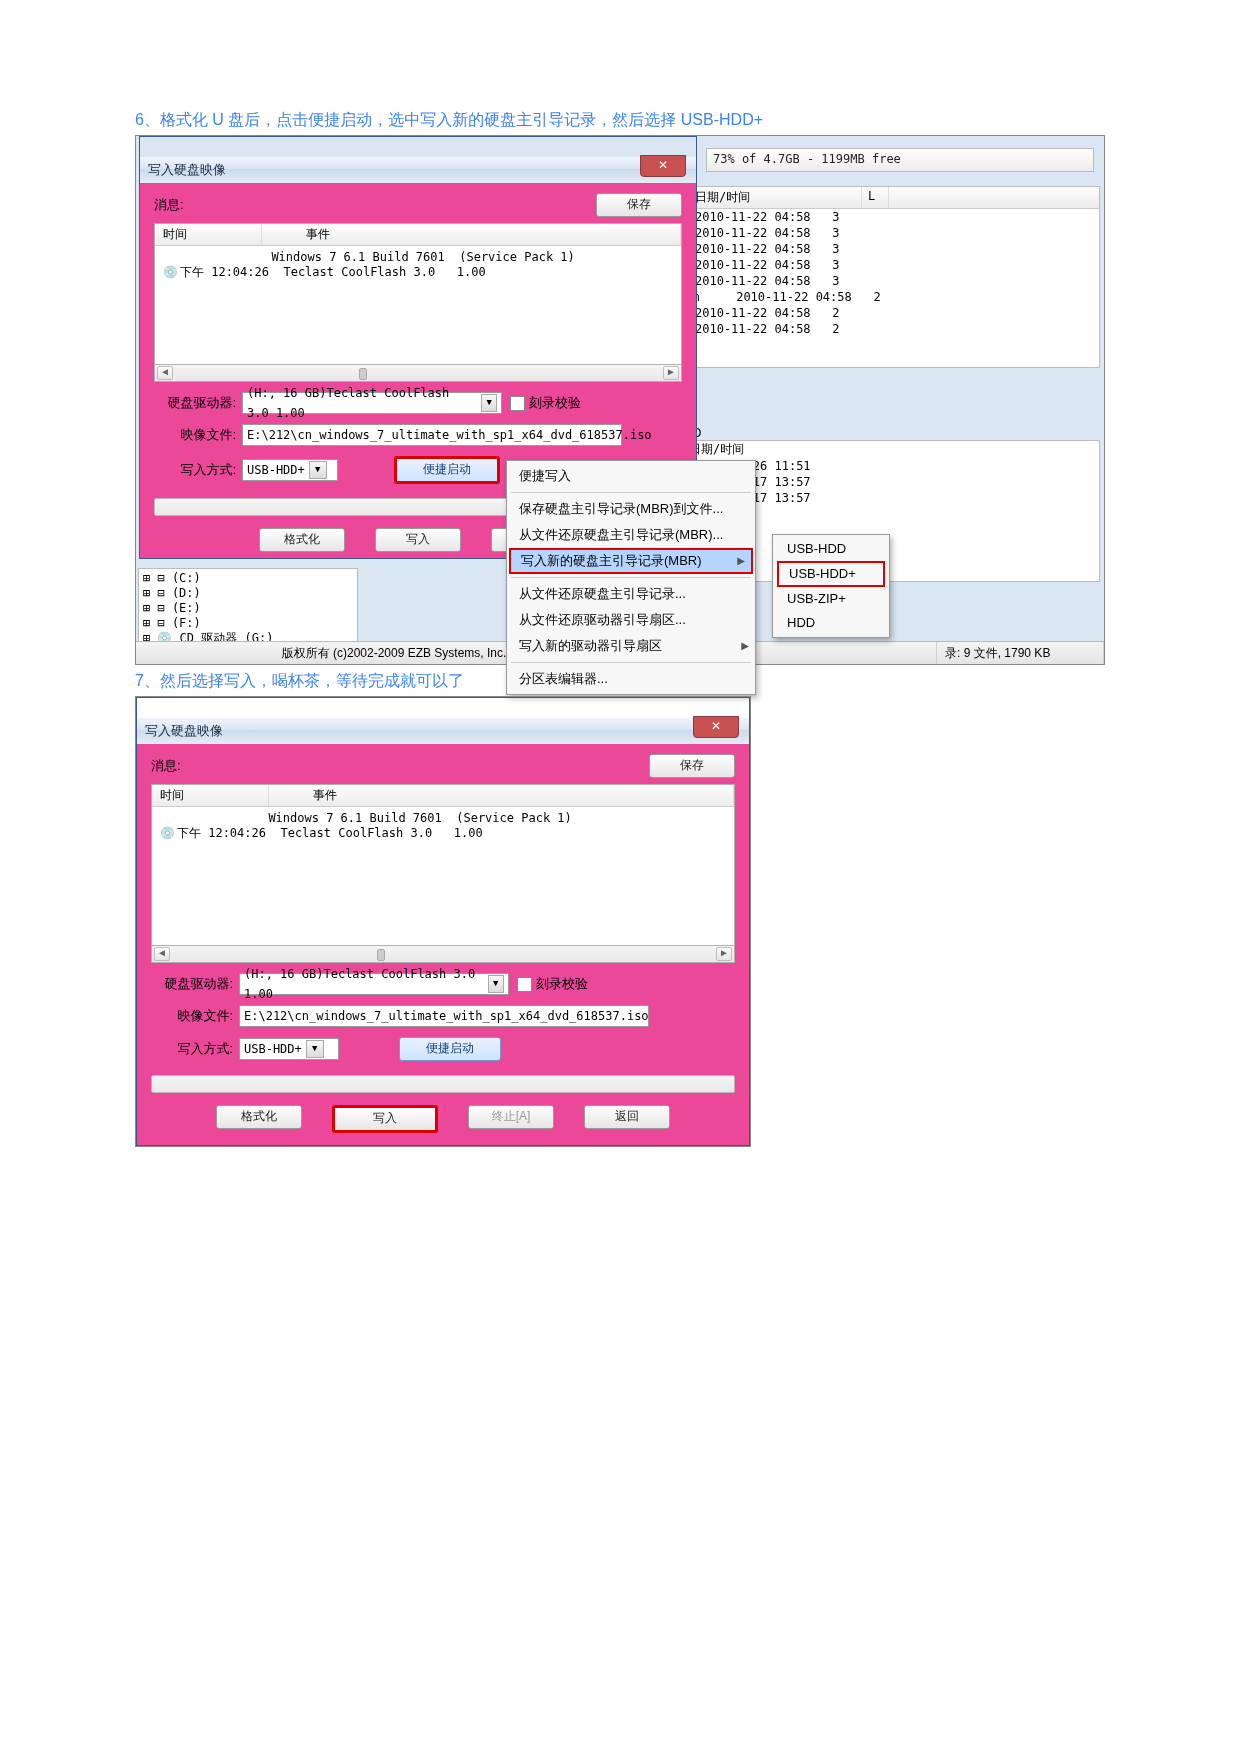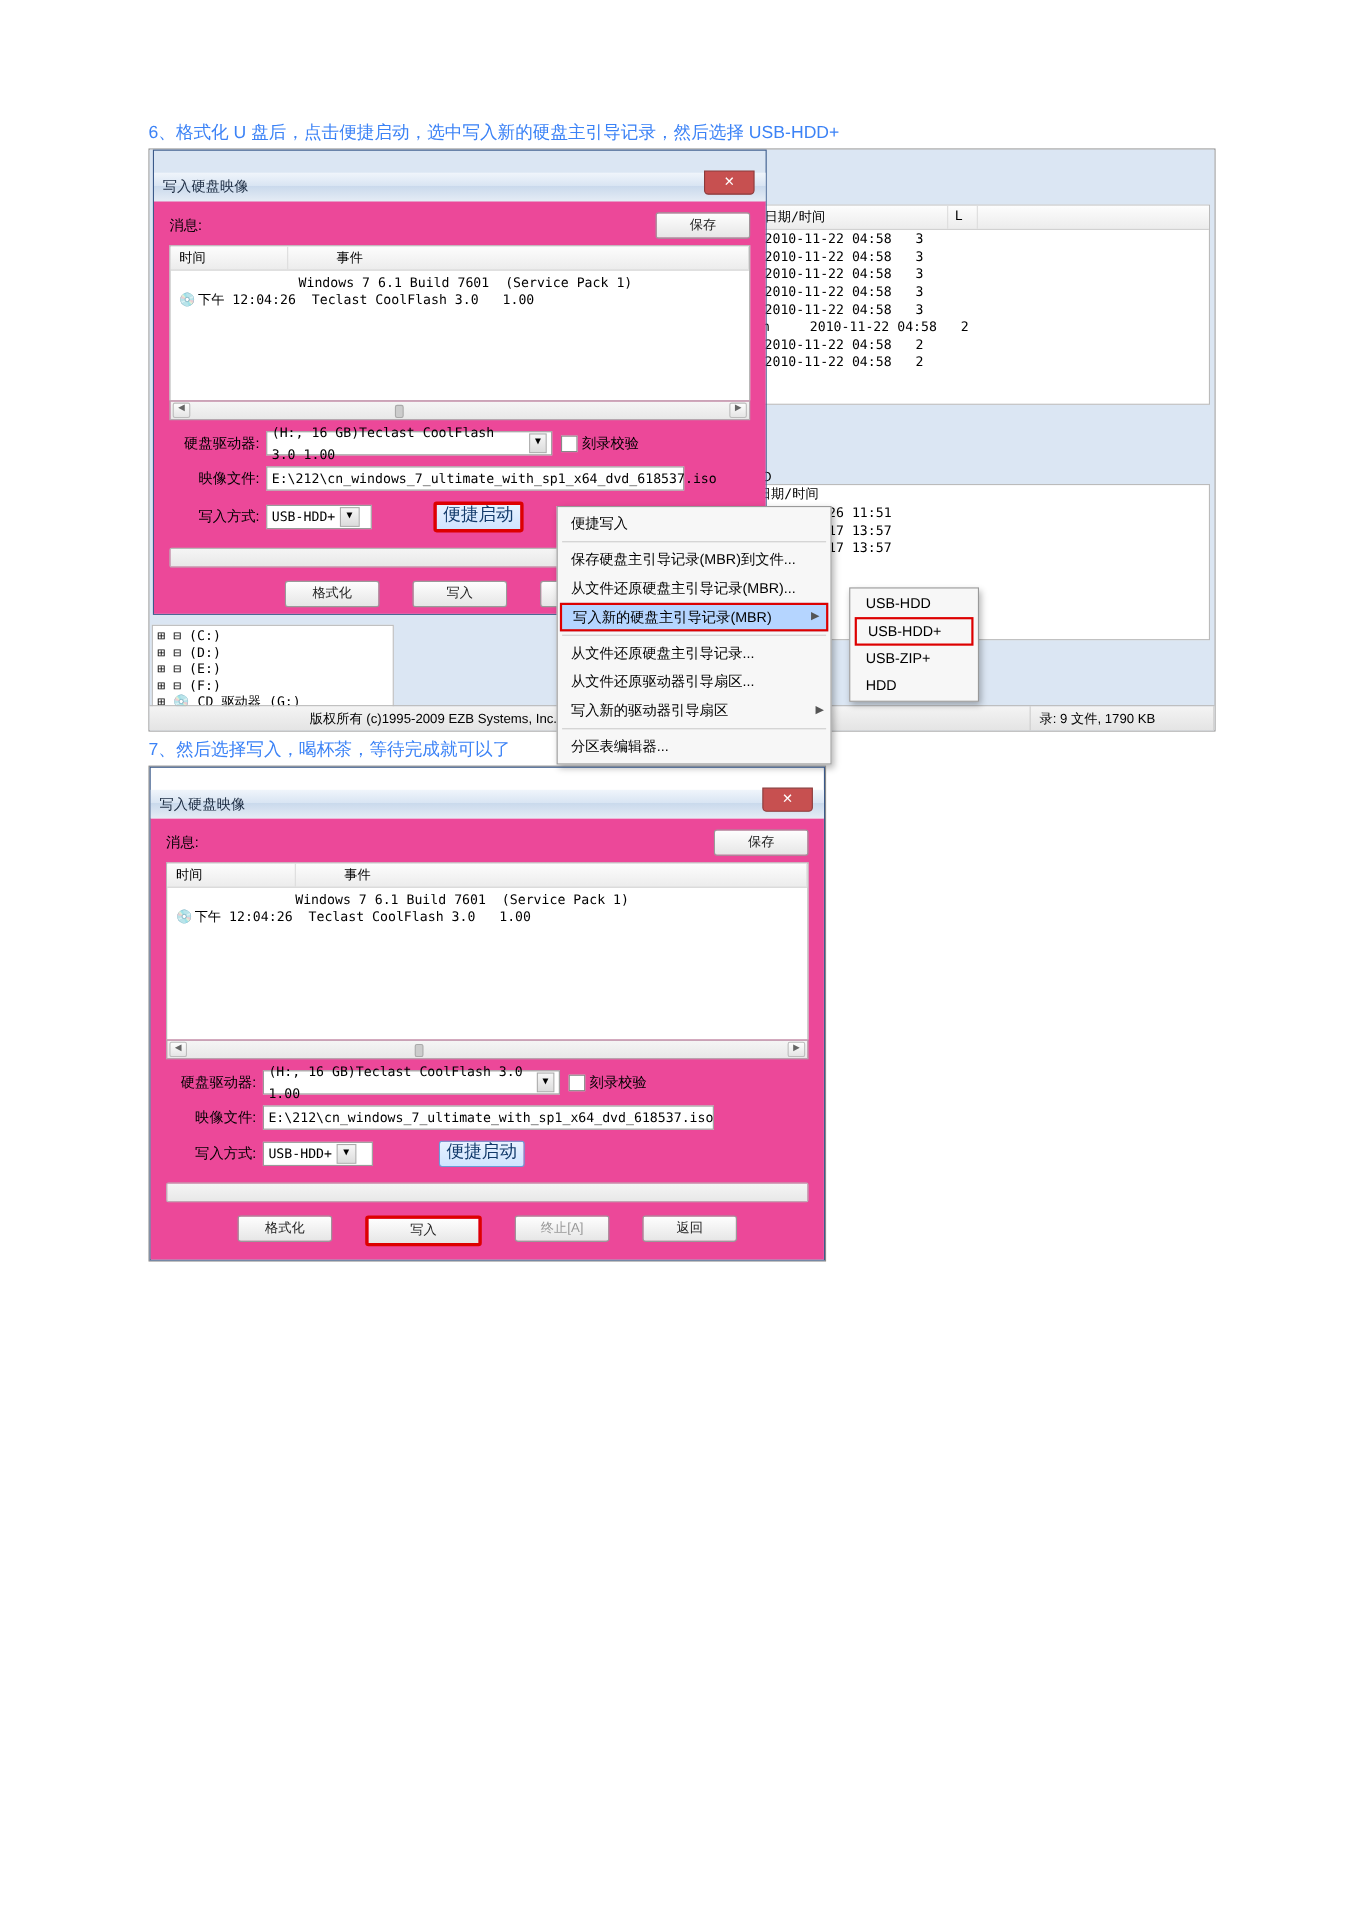--- a/index.html
+++ b/index.html
@@ -148,23 +148,23 @@
 }
 .blue-btn {
   display: inline-block;
   min-width: 76px;
   height: 22px;
   line-height: 20px;
   text-align: center;
   background: linear-gradient(to bottom, #e8f2ff, #cfe4ff);
   border: 1px solid #6a9dd8;
   border-radius: 3px;
-  font-size: 16px;
+  font-size: 12px;
   color: #123a6b;
-  padding: 0 0;
+  padding: 0 12px;
 }
 .progressbar {
   height: 16px;
   background: linear-gradient(to bottom, #f5f5f5, #e8e8e8);
   border: 1px solid #b8b8b8;
   border-radius: 2px;
   margin-top: 14px;
 }
 .action-row {
   display:flex; justify-content:center; gap: 30px; margin-top: 12px;
@@ -267,20 +267,21 @@
 </head>
 <body>
 
 <div class="page">
 
   <div class="step-title">6、格式化 U 盘后，点击便捷启动，选中写入新的硬盘主引导记录，然后选择 USB-HDD+</div>
 
   <div class="shot1 screenshot-wrap">
     <div class="underlay">
 
+      <div class="under-topbar">73% of 4.7GB - 1199MB free</div>
 
       <div class="under-panel" style="height:180px;">
         <div class="hdr">
           <div style="flex:0 0 160px;">日期/时间</div>
           <div style="width:14px;">L</div>
         </div>
         <div class="row"><span>2010-11-22 04:58</span>&nbsp;&nbsp;&nbsp;<span>3</span></div>
         <div class="row"><span>2010-11-22 04:58</span>&nbsp;&nbsp;&nbsp;<span>3</span></div>
         <div class="row"><span>2010-11-22 04:58</span>&nbsp;&nbsp;&nbsp;<span>3</span></div>
         <div class="row"><span>2010-11-22 04:58</span>&nbsp;&nbsp;&nbsp;<span>3</span></div>
@@ -304,21 +305,21 @@
       <div class="drive-tree">
         <div>⊞ ⊟ (C:)</div>
         <div>⊞ ⊟ (D:)</div>
         <div>⊞ ⊟ (E:)</div>
         <div>⊞ ⊟ (F:)</div>
         <div>⊞ 💿 CD 驱动器 (G:)</div>
       </div>
 
 
       <div class="status-bar">
-        <div class="seg" style="flex:0 0 500px; text-align:center;">版权所有 (c)1995-2009 EZB Systems, Inc.</div>
+        <div class="seg" style="flex:0 0 500px; text-align:center;">版权所有 (c)2002-2009 EZB Systems, Inc.</div>
         <div class="seg" style="flex:1;"></div>
         <div class="seg" style="flex:0 0 150px;">录: 9 文件, 1790 KB</div>
       </div>
     </div>
 
     <div class="dialog1 window">
       <div class="titlebar">
         <span>写入硬盘映像</span>
         <div class="close-btn">✕</div>
       </div>

